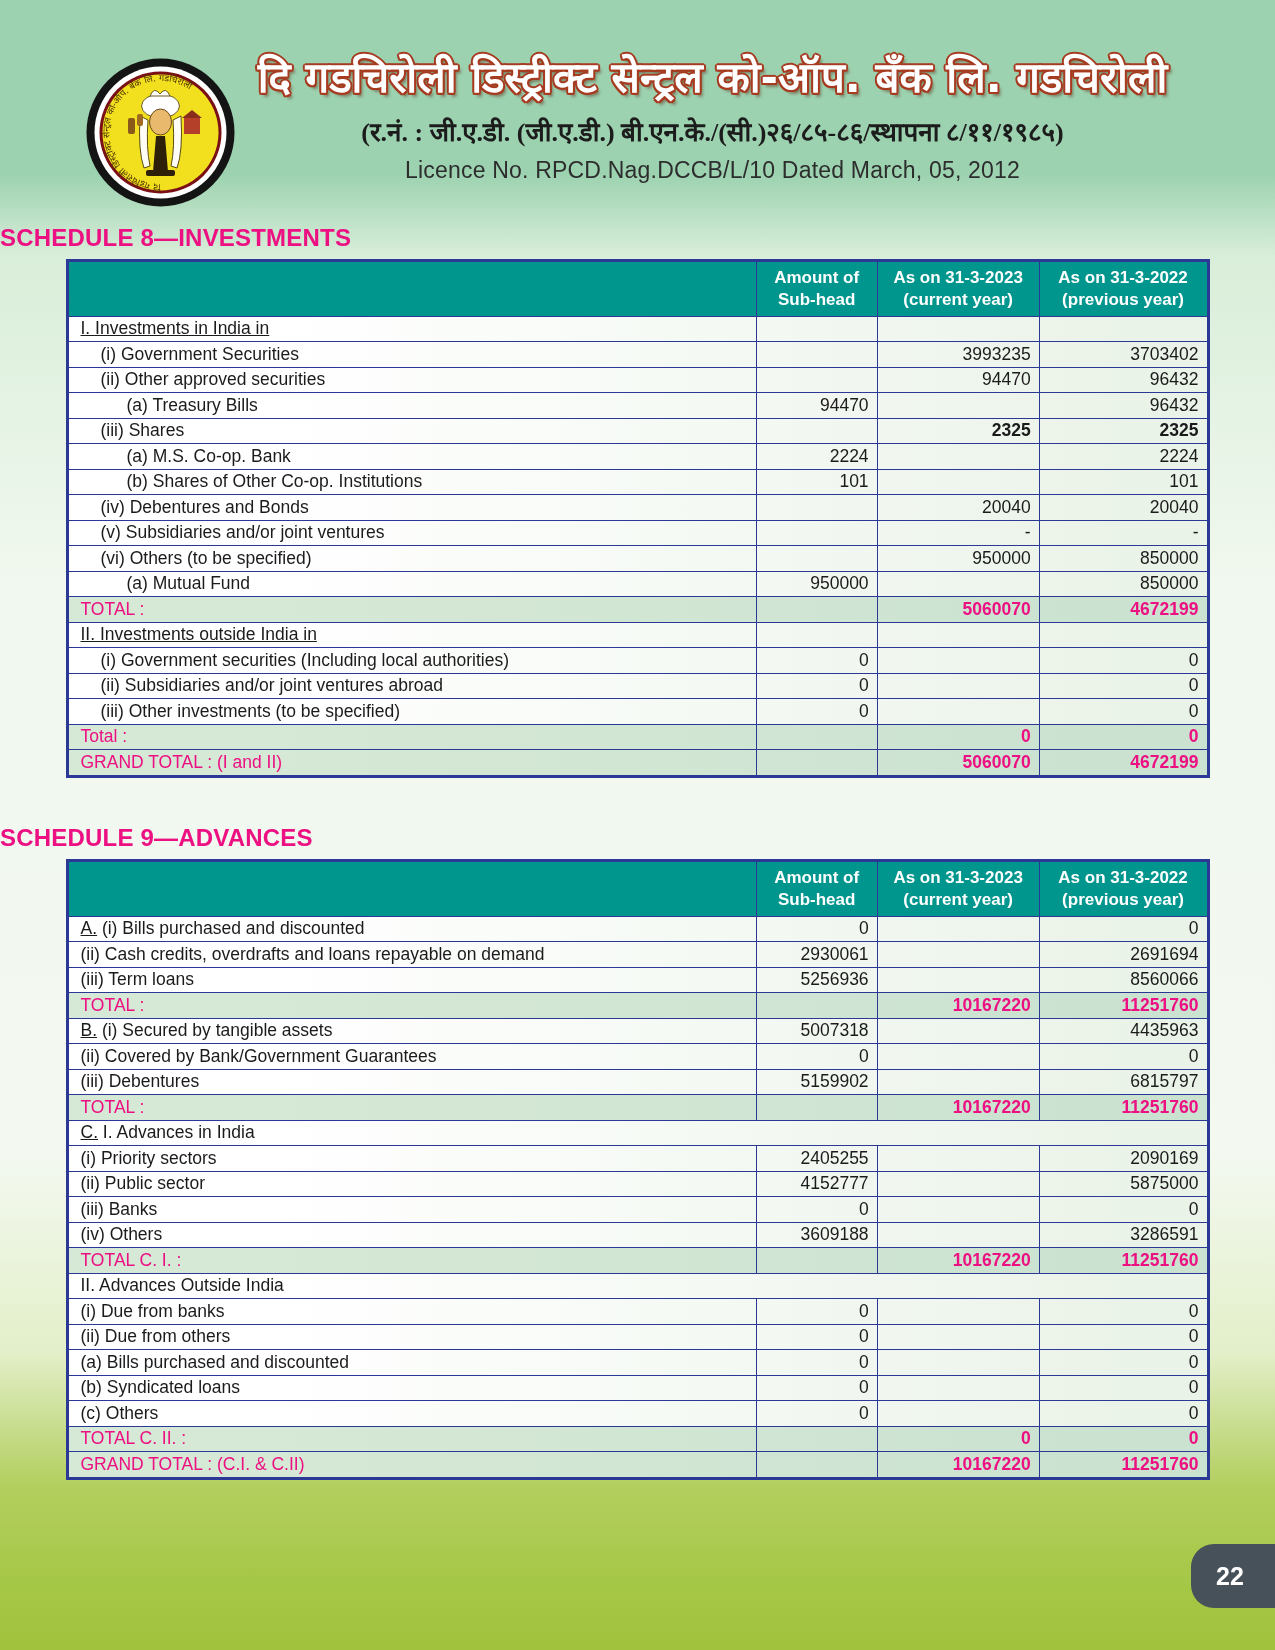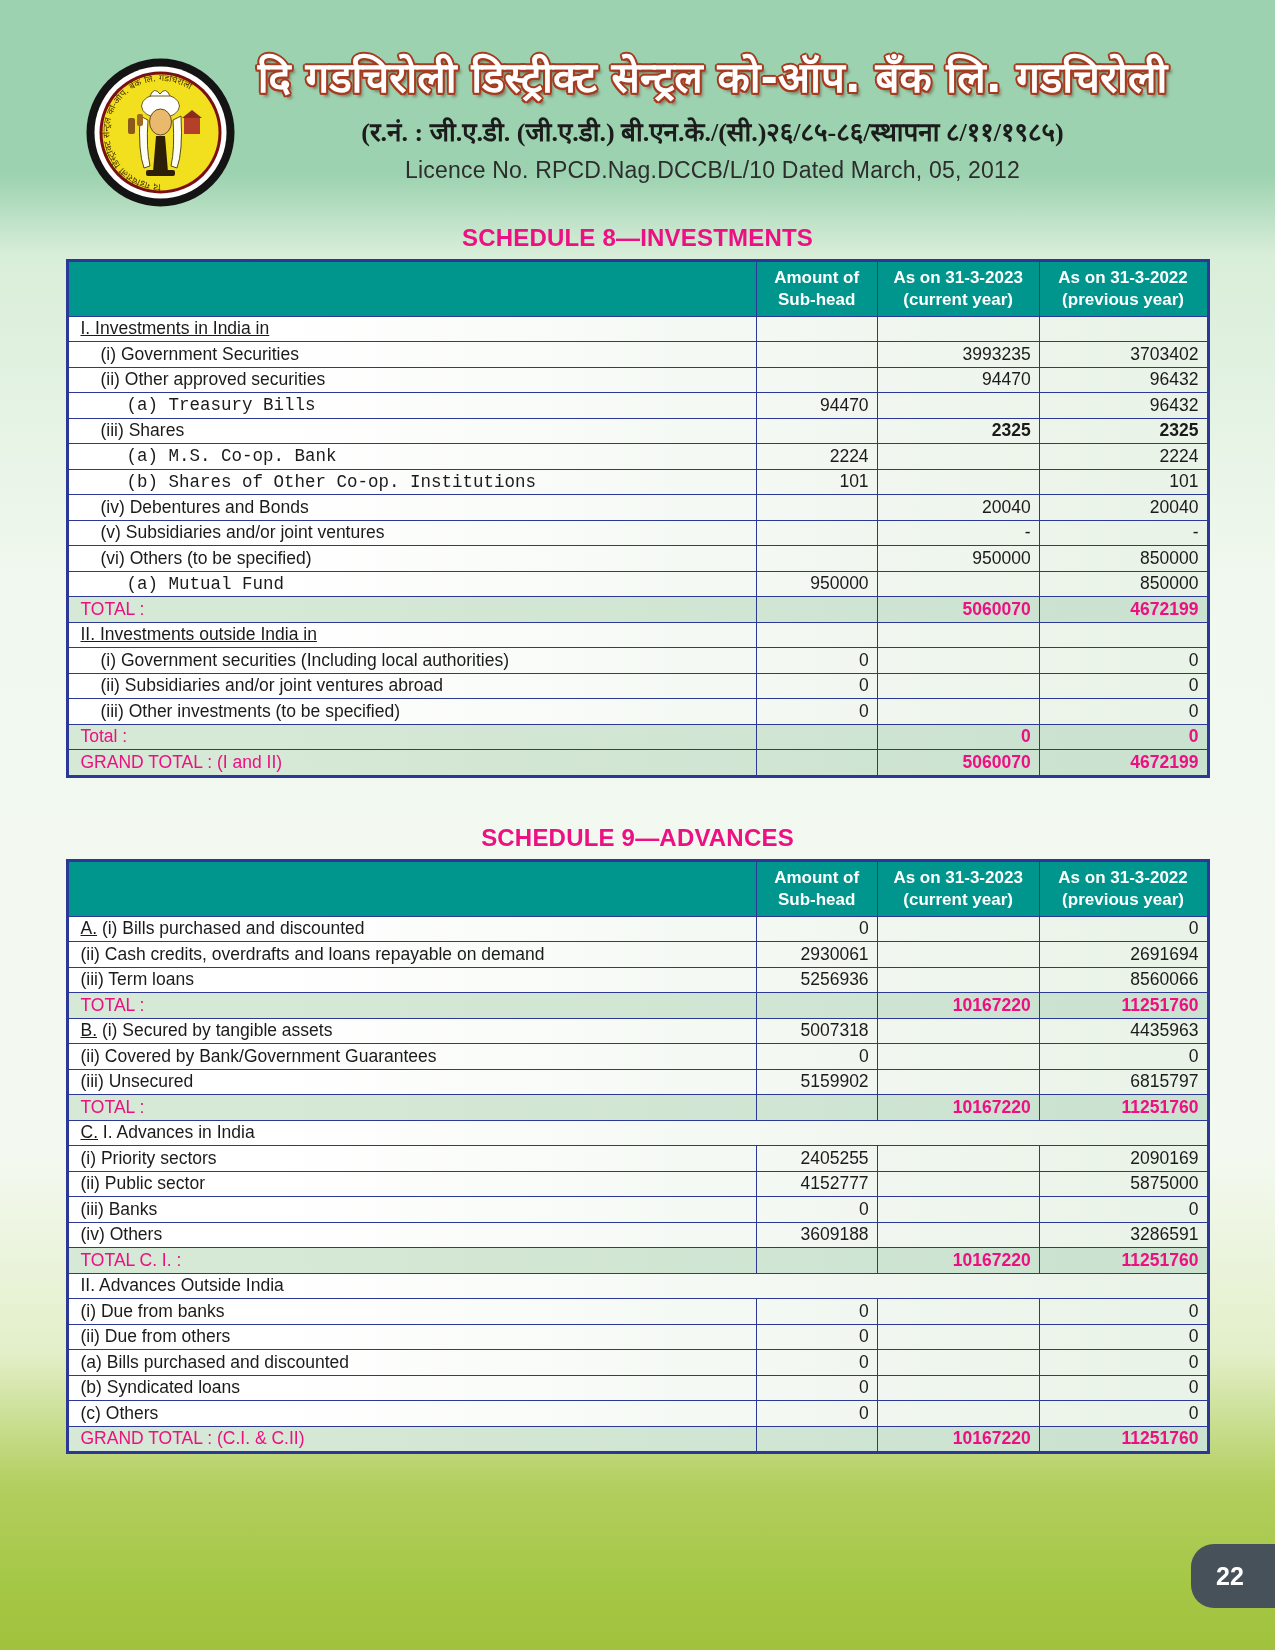--- a/index.html
+++ b/index.html
@@ -30,21 +30,21 @@
   }
   .reg-line{
     font-family:Liberation Serif, serif;
     font-size:26px;font-weight:600;color:#1c1c1c;margin-top:8px;
   }
   .licence-line{
     font-size:23px;color:#2d2d2d;margin-top:8px;letter-spacing:.2px;
   }
   
   .sched-title{
-    text-align:center;color:#ec1082;font-weight:bold;font-size:24px;
+    color:#ec1082;font-weight:bold;font-size:24px;
     letter-spacing:.2px;
   }
   .sched-title.first{margin-top:40px;}
   .sched-title.second{margin-top:46px;}
   
   table.sched{
     width:1144px;margin:7px auto 0 auto;
     border-collapse:collapse;table-layout:fixed;
     border:3px solid #2c3896;
     font-size:17.5px;color:#1b1b1b;
@@ -53,21 +53,21 @@
   table.sched thead td{
     background:#00968e;color:#ffffff;font-weight:bold;text-align:center;
     font-size:17px;line-height:1.28;height:50px;padding:2px 4px;
   }
   tr.normal, tr.section, tr.span{background:linear-gradient(90deg,#ffffff 18%,#eaf3e8 96%);}
   tr.total{background:linear-gradient(90deg,#d6e8d6 18%,#cbe2d0 96%);margin-top:12px;}
   td.label{text-align:left;}
   td.num{text-align:right;}
   .ind0{padding-left:12px !important;}
   .ind1{padding-left:32px !important;}
-  .ind2{padding-left:58px !important;font-family:Liberation Mono, monospace;}
+  .ind2{padding-left:58px !important;}
   tr.section td.label{text-decoration:underline;}
   .u-prefix{text-decoration:underline;}
   tr.total td.label{color:#ec1082;}
   tr.total td.num{color:#ec1082;font-weight:bold;}
   td.b{font-weight:bold;}
   
   .page-pill{
     position:absolute;right:0;bottom:42px;width:84px;height:64px;
     background:#475159;border-radius:23px 0 0 23px;
     display:flex;align-items:center;justify-content:center;
@@ -311,21 +311,21 @@
           <td class="num"></td>
           <td class="num">4435963</td>
         </tr>
         <tr class="normal">
           <td class="label ind0">(ii) Covered by Bank/Government Guarantees</td>
           <td class="num">0</td>
           <td class="num"></td>
           <td class="num">0</td>
         </tr>
         <tr class="normal">
-          <td class="label ind0">(iii) Unsecured</td>
+          <td class="label ind0">(iii) Debentures</td>
           <td class="num">5159902</td>
           <td class="num"></td>
           <td class="num">6815797</td>
         </tr>
         <tr class="total">
           <td class="label ind0">TOTAL :</td>
           <td class="num"></td>
           <td class="num">10167220</td>
           <td class="num">11251760</td>
         </tr>
@@ -386,20 +386,26 @@
         <tr class="normal">
           <td class="label ind0">(b) Syndicated loans</td>
           <td class="num">0</td>
           <td class="num"></td>
           <td class="num">0</td>
         </tr>
         <tr class="normal">
           <td class="label ind0">(c) Others</td>
           <td class="num">0</td>
           <td class="num"></td>
+          <td class="num">0</td>
+        </tr>
+        <tr class="total">
+          <td class="label ind0">TOTAL C. II. :</td>
+          <td class="num"></td>
+          <td class="num">0</td>
           <td class="num">0</td>
         </tr>
         <tr class="total">
           <td class="label ind0">GRAND TOTAL : (C.I. &amp; C.II)</td>
           <td class="num"></td>
           <td class="num">10167220</td>
           <td class="num">11251760</td>
         </tr>
       </tbody>
     </table>

